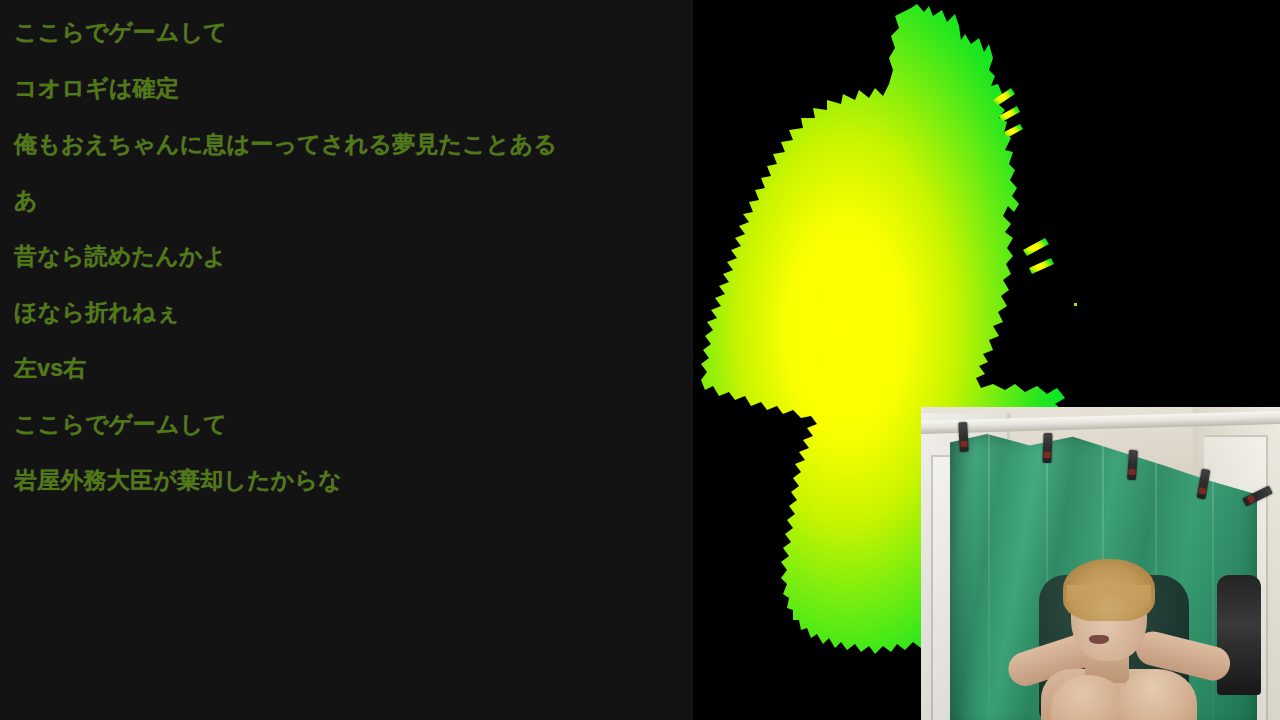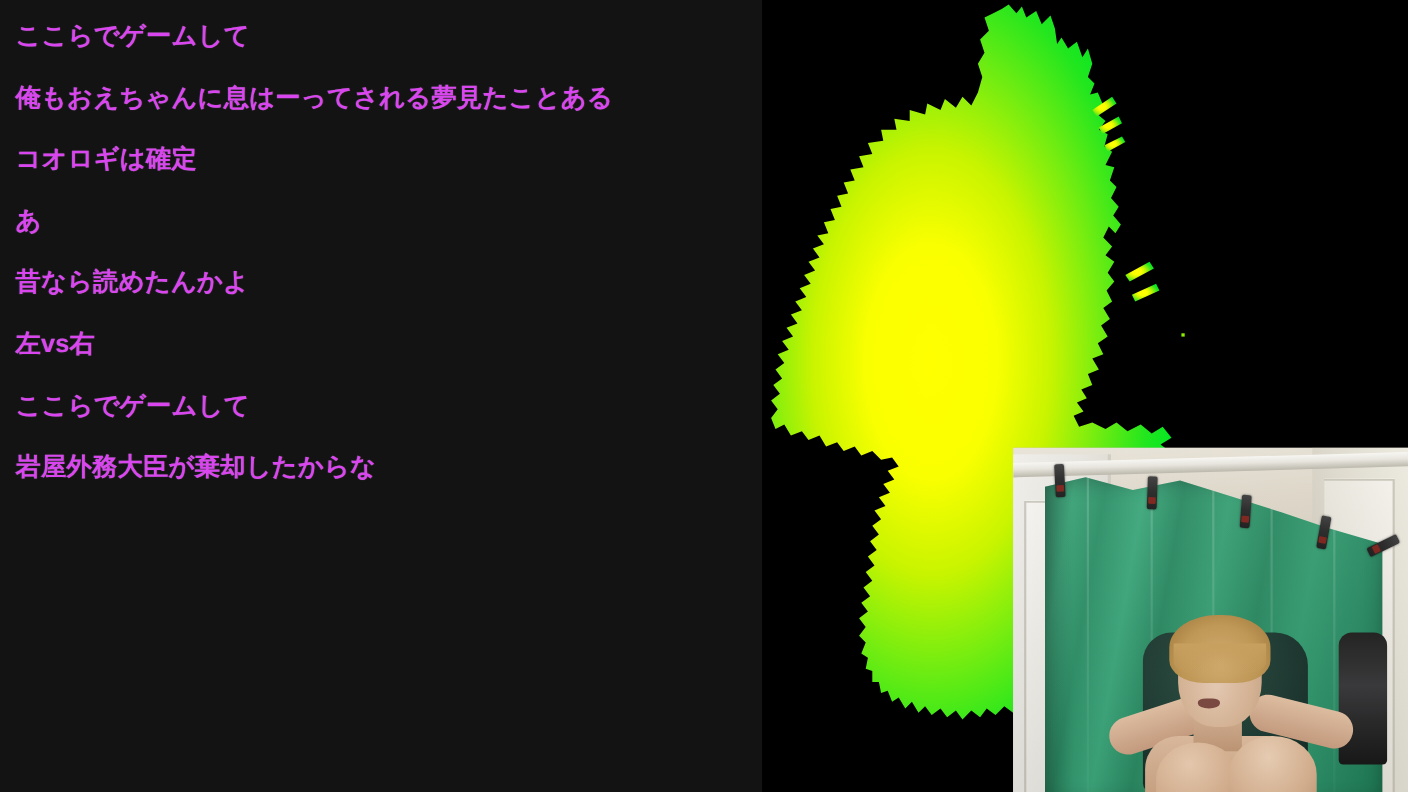--- a/index.html
+++ b/index.html
@@ -27,21 +27,21 @@
   #comment-list {
     position: absolute;
     left: 0; top: 0;
     width: 693px;
     padding-top: 4px;
   }
   .comment-line {
     height: 56px;
     line-height: 56px;
     padding-left: 14px;
-    color: #d946ef;
+    color: #4d7c0f;
     font-size: 23px;
     font-weight: 600;
     white-space: nowrap;
     letter-spacing: 0.2px;
     text-shadow: 0 0 1px rgba(255,255,255,0.25),
                  1px 0 0 rgba(255,60,60,0.10),
                  -1px 0 0 rgba(60,120,255,0.10);
   }
 
   
@@ -208,24 +208,25 @@
   }
 </style>
 </head>
 <body>
 
 <div id="stage">
 
   <div id="comment-panel">
     <div id="comment-list">
       <div class="comment-line">ここらでゲームして</div>
+      <div class="comment-line">コオロギは確定</div>
       <div class="comment-line">俺もおえちゃんに息はーってされる夢見たことある</div>
-      <div class="comment-line">コオロギは確定</div>
       <div class="comment-line">あ</div>
       <div class="comment-line">昔なら読めたんかよ</div>
+      <div class="comment-line">ほなら折れねぇ</div>
       <div class="comment-line">左vs右</div>
       <div class="comment-line">ここらでゲームして</div>
       <div class="comment-line">岩屋外務大臣が棄却したからな</div>
     </div>
   </div>
 
   <div id="video-stage">
     <div id="map-wrap">
       <svg id="map-svg" viewBox="0 0 587 720" preserveAspectRatio="none">
         <defs>

